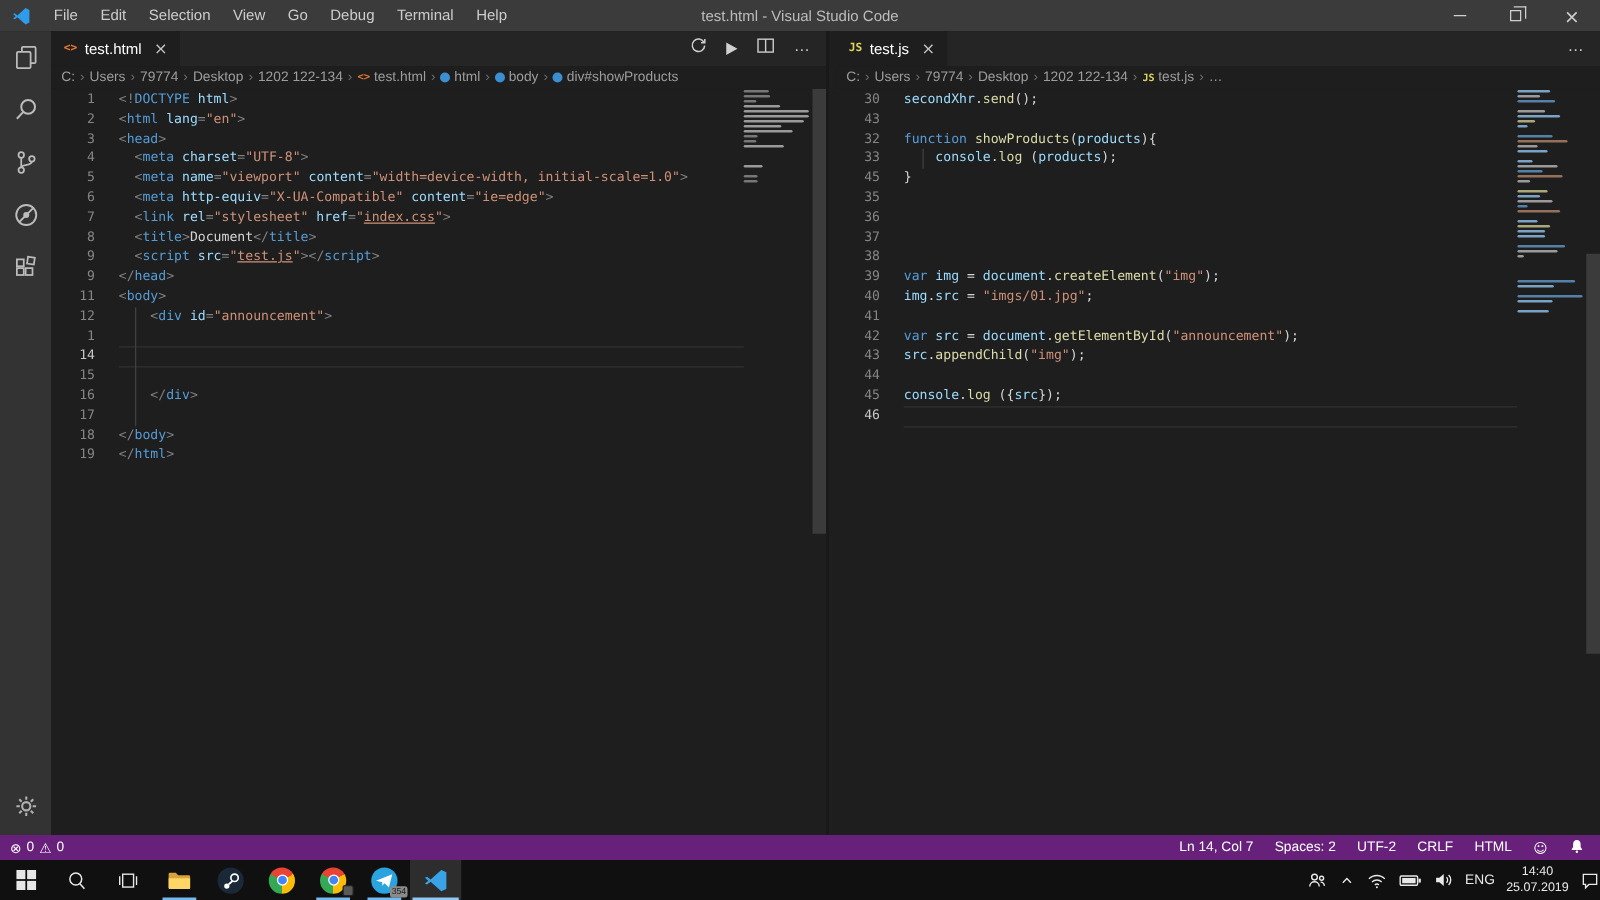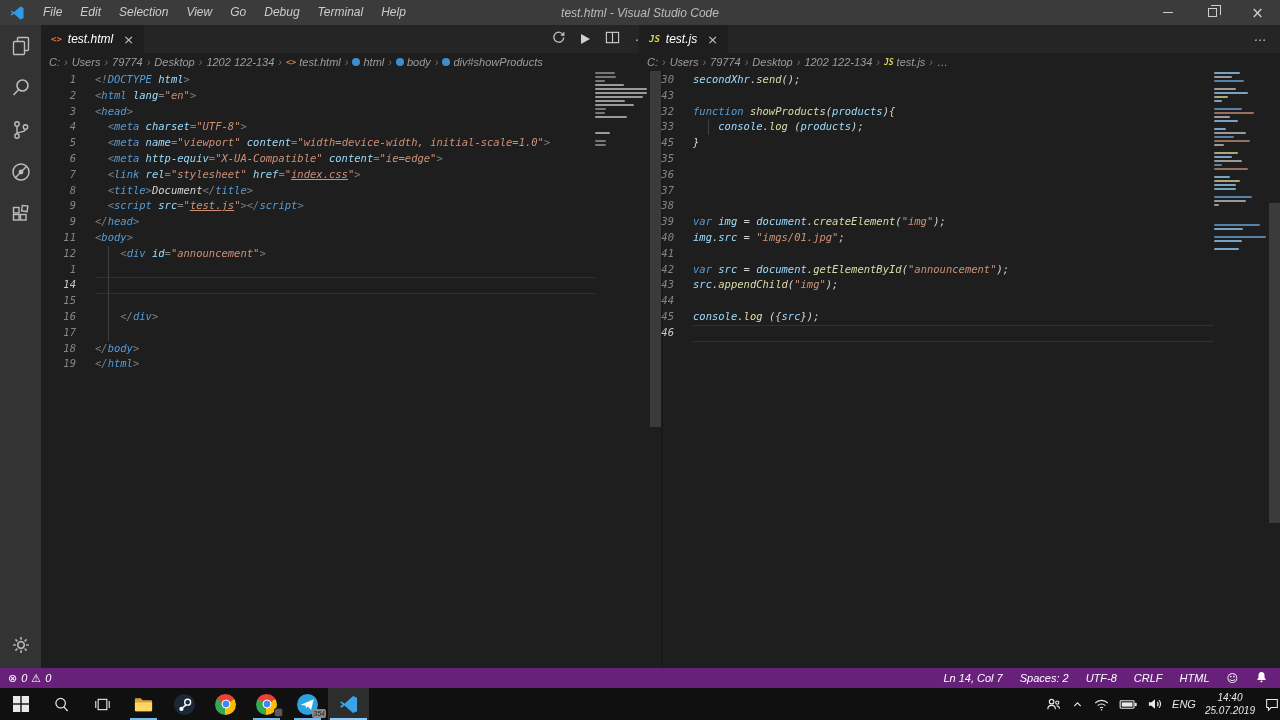--- a/index.html
+++ b/index.html
@@ -1,18 +1,18 @@
 <!DOCTYPE html>
 <html><head>
 <meta charset="utf-8">
 <style>
   * { margin:0; padding:0; box-sizing:border-box; }
   html,body { width:1280px; height:720px; overflow:hidden; background:#000; }
   .screen { position:relative; width:1280px; height:720px; background:#1e1e1e;
-            font-family:"Liberation Sans", sans-serif; cursor:default; -webkit-user-select:none; user-select:none;font-style:italic; }
+            font-family:"Liberation Sans", sans-serif; cursor:default; -webkit-user-select:none; user-select:none; }
 
   
   .titlebar { position:absolute; top:0; left:0; right:0; height:25px; background:#3b3b3c;
               display:flex; align-items:center; color:#cccccc; font-size:12px; }
   .titlebar .logo { width:34px; display:flex; justify-content:center; }
   .menu-item { padding:0 9px; line-height:25px; }
   .win-title { position:absolute; left:50%; transform:translateX(-50%); color:#bcbcbc; }
   .win-controls { position:absolute; right:0; top:0; height:25px; display:flex; }
   .win-btn { width:45px; height:25px; display:flex; align-items:center; justify-content:center; color:#cfcfcf; }
   .min-bar { width:10px; height:1px; background:#cfcfcf; }
@@ -25,21 +25,21 @@
   .activitybar { position:absolute; top:25px; bottom:52px; left:0; width:41px; background:#333333; }
   .act-icon { width:41px; height:42px; display:flex; align-items:center; justify-content:center; opacity:.85; }
   .act-gear { position:absolute; bottom:2px; left:0; width:41px; height:42px;
               display:flex; align-items:center; justify-content:center; opacity:.85; }
 
   
   .main { position:absolute; top:25px; left:41px; right:0; bottom:52px; background:#1e1e1e; }
   .group { position:absolute; top:0; bottom:0; }
   .group0 { left:0; width:620px; }
   .divider { position:absolute; top:0; bottom:0; left:620px; width:2px; background:#191919; }
-  .group1 { left:598px; right:0; }
+  .group1 { left:628px; right:0; }
 
   .tabbar { height:28px; background:#252526; display:flex; align-items:stretch; }
   .tab { display:flex; align-items:center; gap:6px; padding:0 10px; background:#1e1e1e; color:#ffffff; font-size:12px; }
   .tab-file-icon { font-family:"DejaVu Sans Mono",monospace; font-size:9px; font-weight:bold; }
   .tab-close { color:#c5c5c5; font-size:13px; font-family:"DejaVu Sans",sans-serif; margin-left:4px; }
   .tab-actions { margin-left:auto; display:flex; align-items:center; gap:15px; padding-right:12px; color:#cccccc; }
   .more-dots { font-size:13px; letter-spacing:1px; transform:translateY(-3px); display:inline-block; }
   .play-tri { width:0; height:0; border-left:9px solid #d0d0d0; border-top:5.5px solid transparent; border-bottom:5.5px solid transparent; }
 
   .breadcrumbs { height:18px; display:flex; align-items:center; gap:4px; padding-left:8px;
@@ -449,21 +449,21 @@
   <div class="statusbar">
     <div class="sb-left">
       <span class="sb-glyph">⊗</span>
       <span>0</span>
       <span class="sb-glyph">⚠</span>
       <span>0</span>
     </div>
     <div class="sb-right">
       <span>Ln 14, Col 7</span>
       <span>Spaces: 2</span>
-      <span>UTF-8</span>
+      <span>UTF-2</span>
       <span>CRLF</span>
       <span>HTML</span>
       <span class="sb-glyph">☺</span>
       <span>
         <svg width="13" height="14" viewBox="0 0 16 16">
             <path fill="#ffffff" d="M8 1.8c-2.4 0-3.7 1.8-3.7 4.2v2.8L2.9 10.9v.9h10.2v-.9l-1.4-2.1V6c0-2.4-1.3-4.2-3.7-4.2z"></path>
             <circle cx="8" cy="13.4" r="1.2" fill="#ffffff"></circle>
           </svg>
       </span>
     </div>

